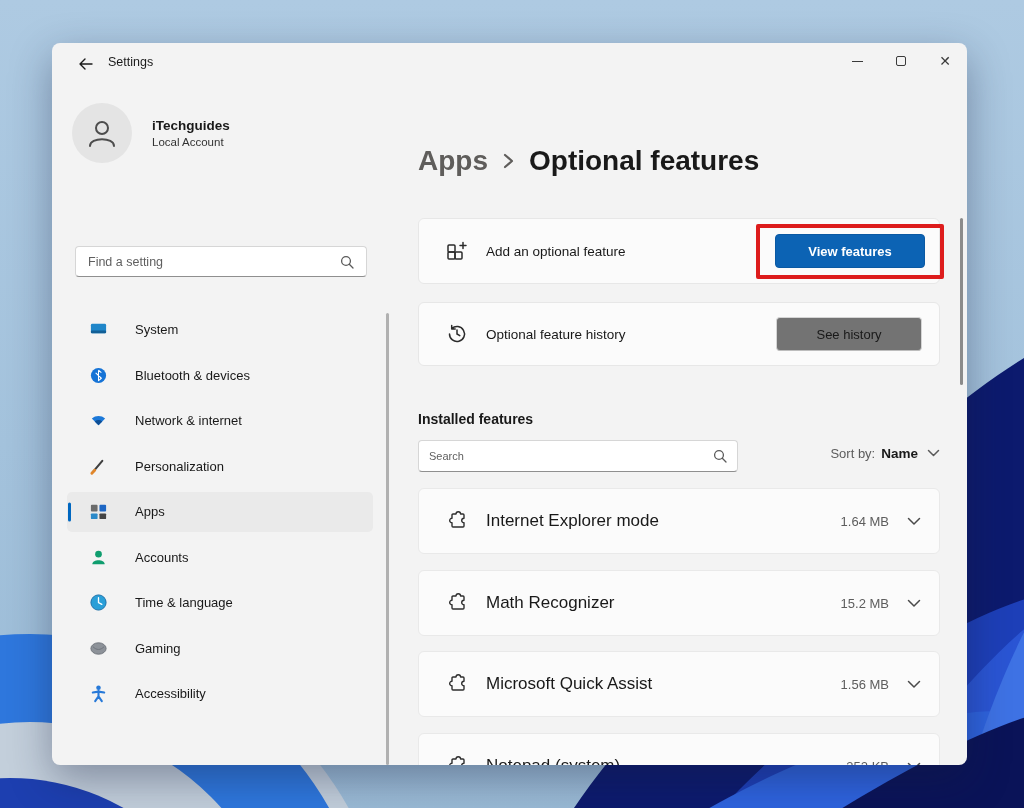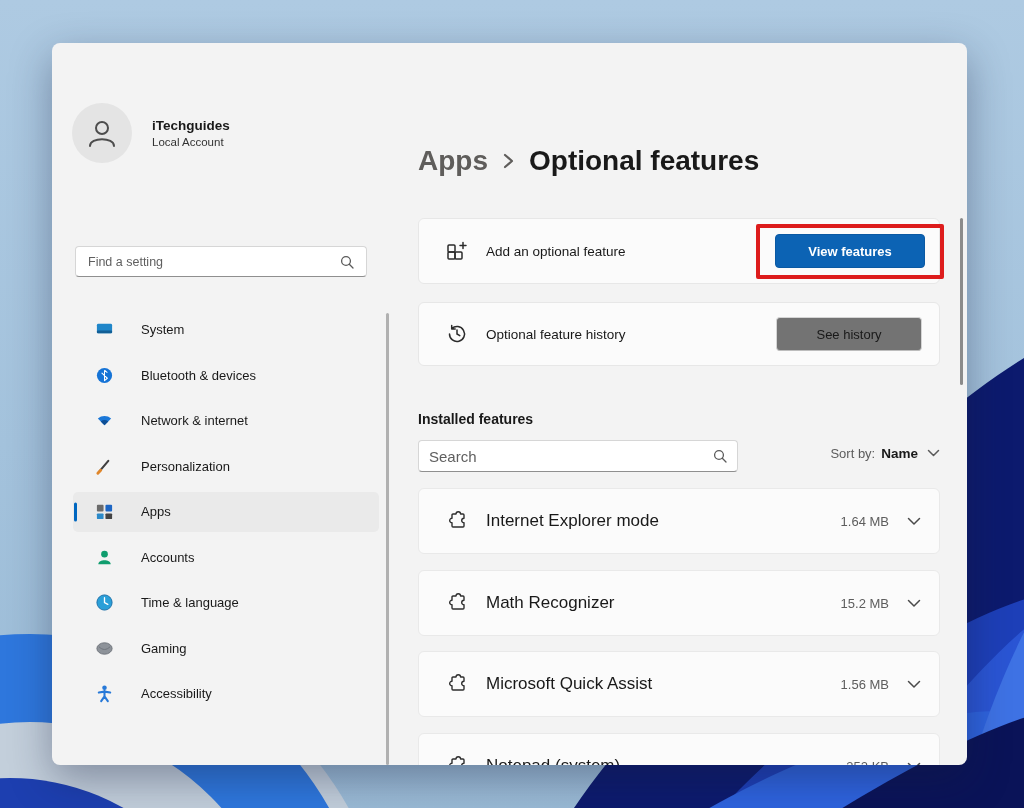--- a/index.html
+++ b/index.html
@@ -39,21 +39,21 @@
   .acct-name { font-size:13.5px; font-weight:bold; color:#191919; }
   .acct-type { font-size:11.5px; color:#333; margin-top:3px; }
 
   .find-box { position:absolute; left:23px; top:163px; width:292px; height:31px;
     background:#fff; border:1px solid #d6d6d6; border-bottom:1px solid #8f8f8f;
     border-radius:4px; display:flex; align-items:center; padding:0 12px; }
   .find-box input { flex:1; border:none; outline:none; font-size:12.5px; color:#2a2a2a;
     background:transparent; font-family:inherit; }
   .find-box input::placeholder { color:#5f5f5f; }
 
-  .nav { position:absolute; left:21px; top:224px; width:306px; list-style:none; }
+  .nav { position:absolute; left:15px; top:224px; width:306px; list-style:none; }
   .nav li { height:45.5px; display:flex; align-items:center; padding-left:22px;
     border-radius:5px; cursor:pointer; position:relative; }
   .nav li .nav-ico { width:19px; height:19px; flex:0 0 19px; display:flex;
     align-items:center; justify-content:center; }
   .nav li .nav-label { margin-left:27px; font-size:13px; color:#191919; }
   .nav li.selected { background:#eaeaea; height:40px; margin:2.75px 0; }
   .nav li.selected::before { content:""; position:absolute; left:1px; top:50%;
     transform:translateY(-50%); width:3px; height:19px; background:#0067c0; border-radius:2px; }
   .side-scroll { position:absolute; left:334px; top:230px; width:2.5px; height:452px;
     background:#9a9a9a; border-radius:2px; opacity:.75; cursor:pointer; }
@@ -79,21 +79,21 @@
   .btn-secondary { margin-left:auto; margin-right:17px; width:146px; height:34px;
     background:#737373; color:#191919; font-size:13px; border:1px solid #d5d5d5;
     border-bottom-color:#bdbdbd; border-radius:4px; cursor:pointer; font-family:inherit; }
 
   .section-heading { position:absolute; left:0; top:328px; font-size:14px;
     font-weight:bold; color:#191919; }
   .search-row { position:absolute; left:0; top:357px; width:522px; height:32px; }
   .feat-search { position:absolute; left:0; top:0; width:320px; height:32px;
     background:#fff; border:1px solid #d6d6d6; border-bottom:1px solid #8f8f8f;
     border-radius:4px; display:flex; align-items:center; padding:0 10px; }
-  .feat-search input { flex:1; border:none; outline:none; font-size:15px;
+  .feat-search input { flex:1; border:none; outline:none; font-size:11px;
     color:#2a2a2a; background:transparent; font-family:inherit; }
   .feat-search input::placeholder { color:#5f5f5f; }
   .sort-ctl { position:absolute; right:0; top:6px; display:flex; align-items:center;
     cursor:pointer; }
   .sort-label { font-size:13px; color:#5c5c5c; }
   .sort-value { font-size:13.5px; font-weight:bold; color:#191919; margin-left:6px; }
   .sort-chev { margin-left:9px; display:flex; }
 
   .feature-row { position:absolute; left:0; width:522px; height:66px;
     background:#fbfbfb; border:1px solid #e9e9e9; border-radius:6px;
@@ -131,20 +131,39 @@
       <ellipse rx="300" ry="60" fill="#0a1358"></ellipse>
     </g>
   <g transform="translate(790,540) rotate(-48)">
       <ellipse rx="250" ry="55" fill="#16227d"></ellipse>
     </g>
 </svg>
 
 <div class="app-window">
 <div class="win-inner">
 
+  <div class="titlebar">
+    <div class="back-btn">
+      <svg width="15" height="12" viewBox="0 0 15 12">
+        <path d="M7 1 L2 6 L7 11 M2 6 H14" stroke="#1b1b1b" stroke-width="1.4" fill="none" stroke-linecap="round" stroke-linejoin="round"></path>
+      </svg>
+    </div>
+    <div class="app-title">Settings</div>
+    <div class="win-controls">
+      <div class="win-btn">
+            <span class="min-glyph"></span>
+          </div>
+      <div class="win-btn">
+            <span class="max-glyph"></span>
+          </div>
+      <div class="win-btn">
+            <span class="close-glyph">✕</span>
+          </div>
+    </div>
+  </div>
 
   <div class="sidebar">
     <div class="account">
       <div class="avatar">
         <svg width="34" height="34" viewBox="0 0 34 34">
           <circle cx="17" cy="12" r="6" fill="none" stroke="#4d4d4d" stroke-width="2"></circle>
           <path d="M5 30 C5 21 29 21 29 30" fill="none" stroke="#4d4d4d" stroke-width="2" stroke-linecap="round"></path>
         </svg>
       </div>
       <div class="acct-text">

